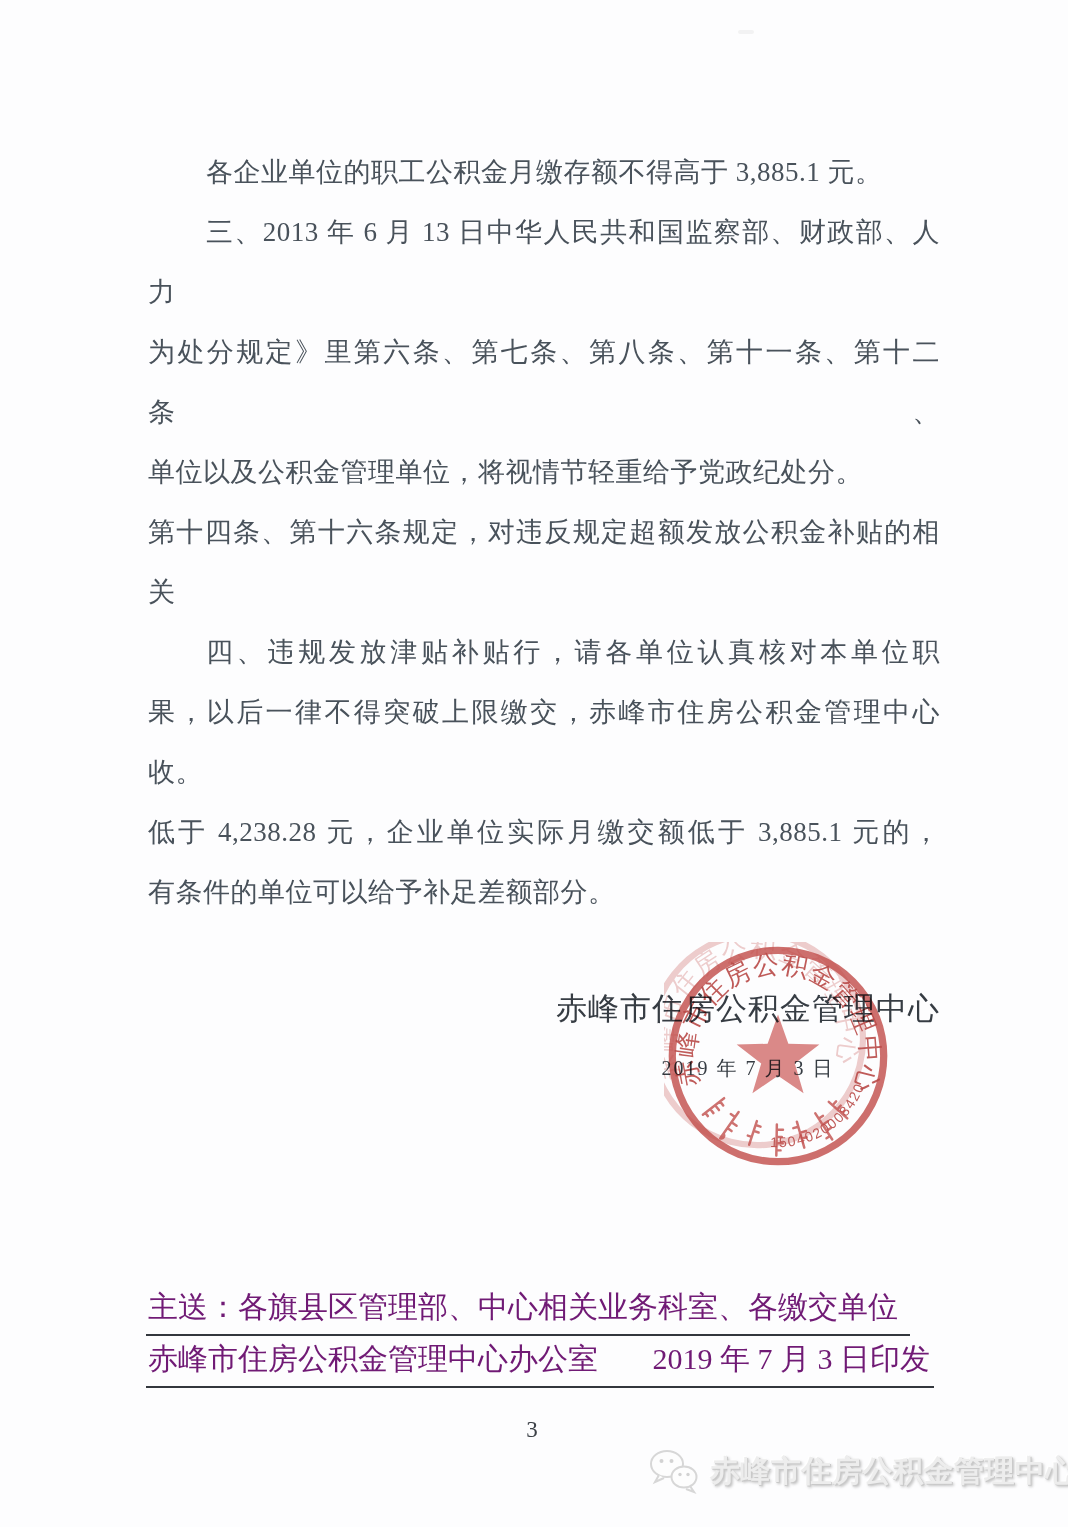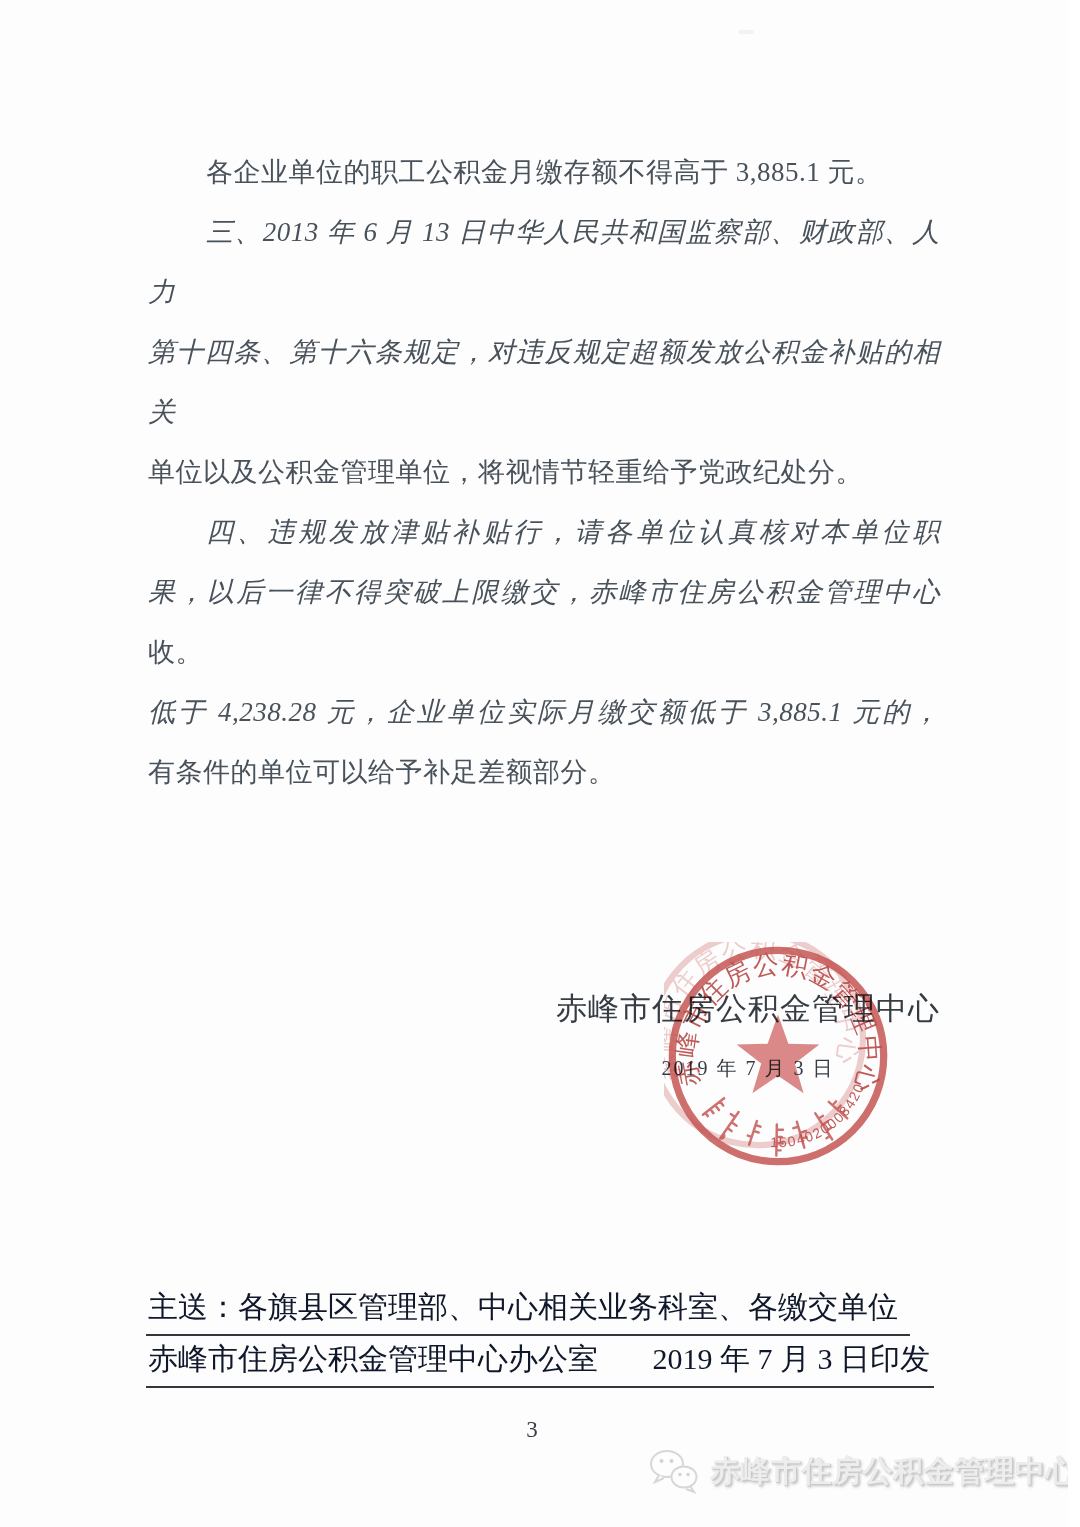--- a/index.html
+++ b/index.html
@@ -7,29 +7,29 @@
     position:relative;width:1068px;height:1527px;background:#fdfdfe;overflow:hidden;
     font-family:"Liberation Serif","DejaVu Serif",serif;
   }
   
   .body-text{
     position:absolute;left:148px;top:142px;width:792px;
     font-size:27px;line-height:60px;color:#49525b;letter-spacing:.5px;
   }
   .bl{min-height:60px;}
   .ind{text-indent:58px;}
-  .jst{text-align:justify;text-align-last:justify;font-style:italic;}
+  .jst{text-align:justify;text-align-last:justify;}
   
   .sig{position:absolute;left:468px;top:988px;width:560px;text-align:center;color:#363c43;z-index:1;}
   .sig-org{font-size:31px;letter-spacing:1px;}
   .sig-date{margin-top:25px;font-size:20px;letter-spacing:2px;}
   
   .seal{position:absolute;left:664px;top:942px;z-index:2;mix-blend-mode:multiply;}
   
-  .footer{position:absolute;left:146px;top:1284px;width:788px;color:#0f172a;font-size:30px;}
+  .footer{position:absolute;left:146px;top:1284px;width:788px;color:#701a75;font-size:30px;}
   .f-line{border-bottom:2px solid #33373d;line-height:40px;padding:3px 0 7px 2px;}
   .f-line1{width:762px;}
   .f-line2{display:flex;justify-content:space-between;align-items:baseline;padding-right:4px;}
   
   .pageno{position:absolute;top:1417px;left:0;width:1080px;text-align:center;
     font-size:23px;color:#3c4147;transform:translateX(-8px);}
   
   .wm{position:absolute;left:646px;top:1447px;display:flex;align-items:center;gap:8px;}
   .wm-text{
     font-family:"Liberation Sans","DejaVu Sans",sans-serif;font-weight:bold;
@@ -43,22 +43,23 @@
 </head>
 <body>
 
 <div class="page">
 
   <div class="speck"></div>
 
   <main class="body-text">
     <div class="bl ind">各企业单位的职工公积金月缴存额不得高于 3,885.1 元。</div>
     <div class="bl ind jst">三、2013 年 6 月 13 日中华人民共和国监察部、财政部、人力</div>
+    <div class="bl jst">为处分规定》里第六条、第七条、第八条、第十一条、第十二条、</div>
+    <div class="bl">单位以及公积金管理单位，将视情节轻重给予党政纪处分。</div>
     <div class="bl jst">第十四条、第十六条规定，对违反规定超额发放公积金补贴的相关</div>
-    <div class="bl">单位以及公积金管理单位，将视情节轻重给予党政纪处分。</div>
     <div class="bl ind jst">四、违规发放津贴补贴行，请各单位认真核对本单位职</div>
     <div class="bl jst">果，以后一律不得突破上限缴交，赤峰市住房公积金管理中心</div>
     <div class="bl">收。</div>
     <div class="bl jst">低于 4,238.28 元，企业单位实际月缴交额低于 3,885.1 元的，</div>
     <div class="bl">有条件的单位可以给予补足差额部分。</div>
   </main>
 
   <div class="sig">
     <div class="sig-org">赤峰市住房公积金管理中心</div>
     <div class="sig-date">2019 年 7 月 3 日</div>

